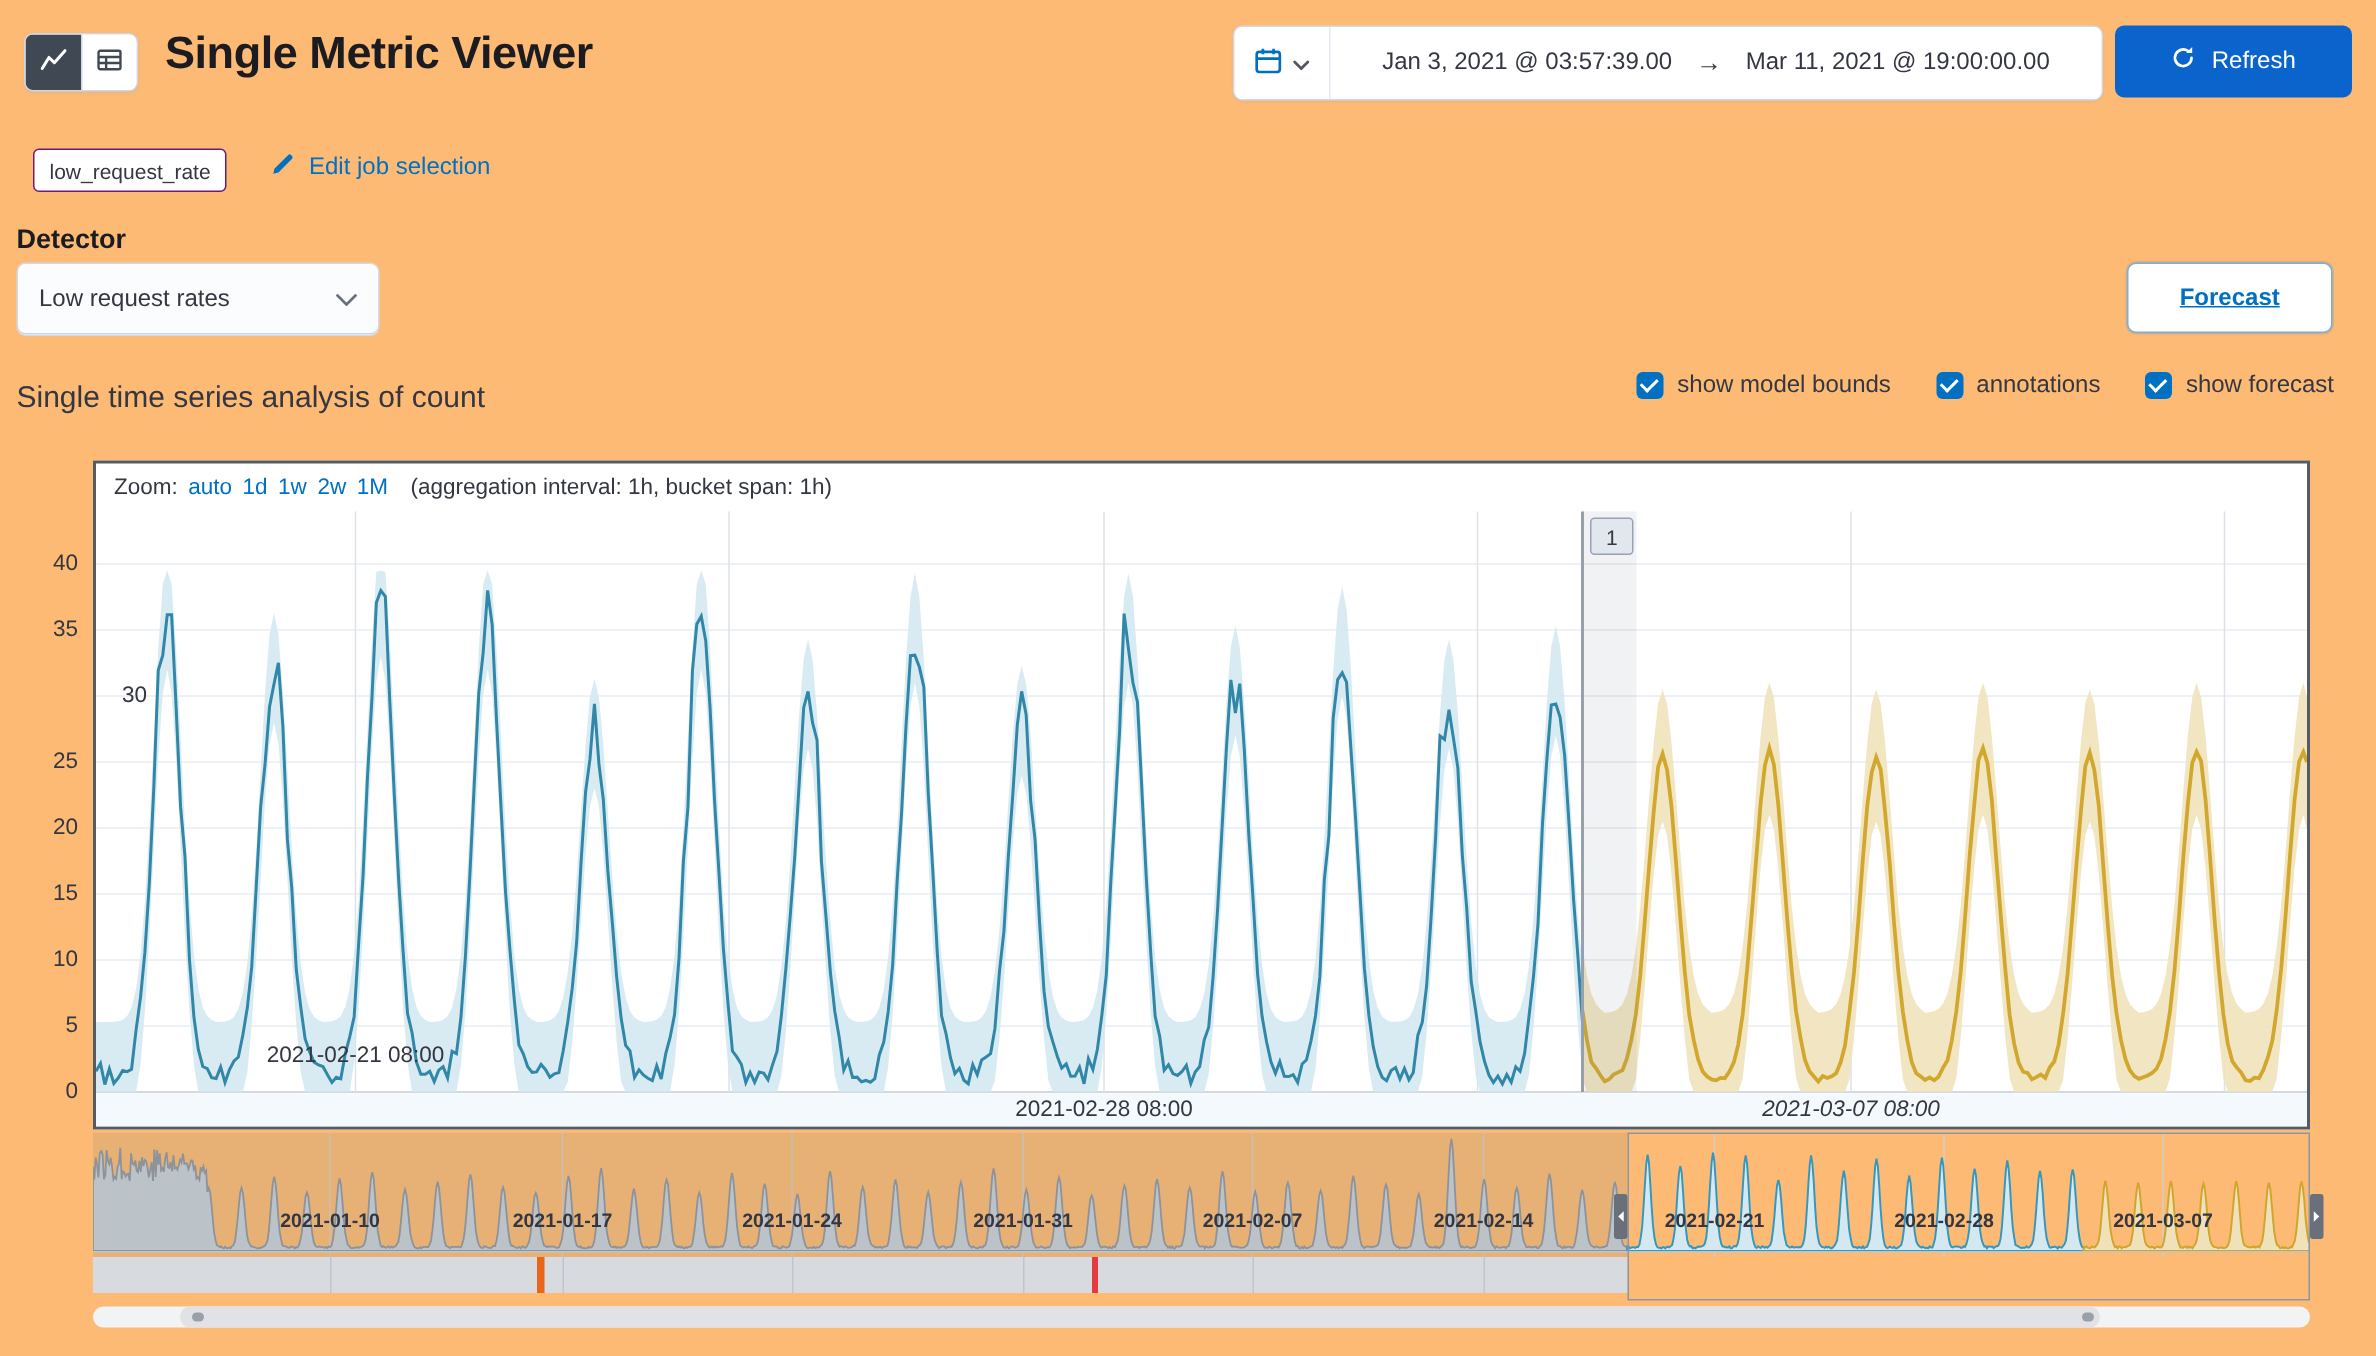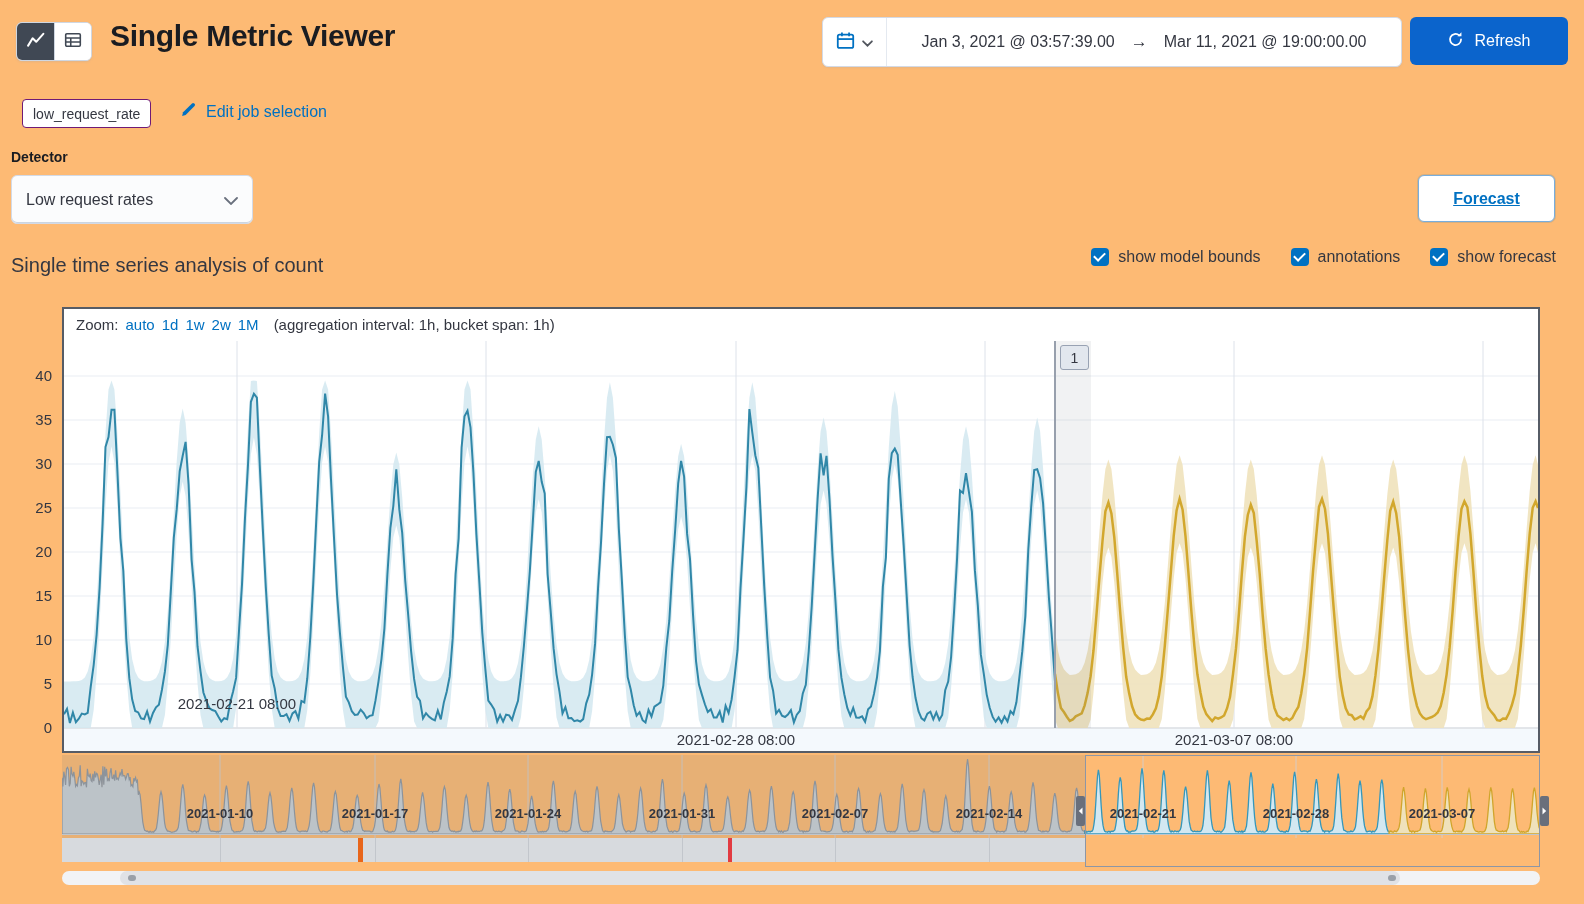--- a/index.html
+++ b/index.html
@@ -17,21 +17,21 @@
   .dp-cal{display:flex;align-items:center;gap:7px;height:100%;padding:0 13px;border-right:1px solid #e4e9f0;cursor:pointer;background:transparent;border-top:none;border-bottom:none;border-left:none;}
   .dp-dates{flex:1;display:flex;align-items:center;justify-content:center;gap:16px;font-size:16px;color:#343741;}
   .dp-date{cursor:pointer;}
   .dp-arrow{color:#343741;font-size:17px;}
 
   .refresh-btn{position:absolute;left:1410px;top:17px;width:158px;height:48px;background:#0b64cc;border:none;border-radius:6px;color:#fff;font-size:16px;font-family:inherit;display:flex;align-items:center;justify-content:center;gap:10px;cursor:pointer;}
 
   .job-badge{position:absolute;left:22px;top:99px;height:27px;padding:0 10px;border:1px solid #701a75;border-radius:4px;background:#fff;font-size:14px;display:flex;align-items:center;color:#343741;}
   .edit-link{position:absolute;left:180px;top:101px;display:flex;align-items:center;gap:9px;color:#0071c2;font-size:16px;cursor:pointer;}
 
-  .detector-label{position:absolute;left:11px;top:149px;font-size:14px;font-weight:700;color:#1a1c21;}
+  .detector-label{position:absolute;left:11px;top:149px;font-size:18px;font-weight:700;color:#1a1c21;}
   .detector-select{position:absolute;left:11px;top:175px;width:212px;height:47px;background:#fbfcfd;border:1px solid #d3dae6;border-radius:6px;display:flex;align-items:center;justify-content:space-between;padding:0 14px;font-size:16px;cursor:pointer;box-shadow:inset 0 -1px 0 #ccd5e0;}
 
   .forecast-btn{position:absolute;left:1418px;top:175px;width:137px;height:47px;background:#fff;border:1px solid #78aede;border-radius:6px;color:#0071c2;font-size:16px;font-weight:700;text-decoration:underline;font-family:inherit;cursor:pointer;box-shadow:0 0 0 1px rgba(0,113,194,.15);}
 
   .section-title{position:absolute;left:11px;top:254px;font-size:20px;color:#343741;}
   .toggles{position:absolute;right:28px;top:248px;display:flex;gap:30px;align-items:center;}
   .toggle{display:flex;align-items:center;gap:9px;font-size:16px;cursor:pointer;}
   .checkbox{width:18px;height:18px;border-radius:4px;background:#0071c2;position:relative;flex:none;}
   .checkbox::after{content:"";position:absolute;left:5px;top:2px;width:5px;height:9px;border:2px solid #fff;border-top:none;border-left:none;transform:rotate(45deg);}
 
@@ -237,26 +237,26 @@
     <div class="scroll-nub" style="left:66px;"></div>
     <div class="scroll-nub" style="left:1326px;"></div>
   </div>
 
 <div class="y-tick" style="top:719px;">0</div>
     <div class="y-tick" style="top:675px;">5</div>
     <div class="y-tick" style="top:631px;">10</div>
     <div class="y-tick" style="top:587px;">15</div>
     <div class="y-tick" style="top:543px;">20</div>
     <div class="y-tick" style="top:499px;">25</div>
-    <div class="y-tick" style="top:455px;">30</div>
+    <div class="y-tick" style="top:455px;margin-left:46px;">30</div>
     <div class="y-tick" style="top:411px;">35</div>
     <div class="y-tick" style="top:367px;">40</div>
     <div class="x-tick" style="left:152px;top:695px;">2021-02-21 08:00</div>
     <div class="x-tick" style="left:651px;top:731px;">2021-02-28 08:00</div>
-    <div class="x-tick" style="left:1149px;top:731px;">2021-03-07 08:00</div>
+    <div class="x-tick" style="left:1149px;top:731px;font-style:italic;">2021-03-07 08:00</div>
     <div class="ctx-tick" style="left:165px;top:806px;">2021-01-10</div>
     <div class="ctx-tick" style="left:320px;top:806px;">2021-01-17</div>
     <div class="ctx-tick" style="left:473px;top:806px;">2021-01-24</div>
     <div class="ctx-tick" style="left:627px;top:806px;">2021-01-31</div>
     <div class="ctx-tick" style="left:780px;top:806px;">2021-02-07</div>
     <div class="ctx-tick" style="left:934px;top:806px;">2021-02-14</div>
     <div class="ctx-tick" style="left:1088px;top:806px;">2021-02-21</div>
     <div class="ctx-tick" style="left:1241px;top:806px;">2021-02-28</div>
     <div class="ctx-tick" style="left:1387px;top:806px;">2021-03-07</div>
   </div>

